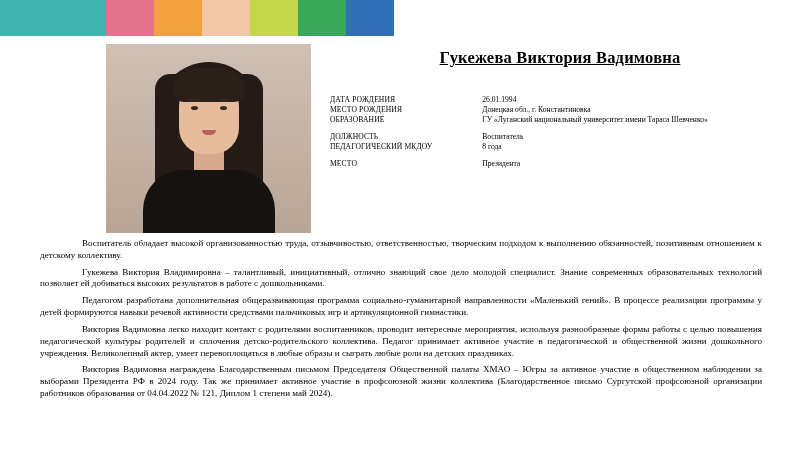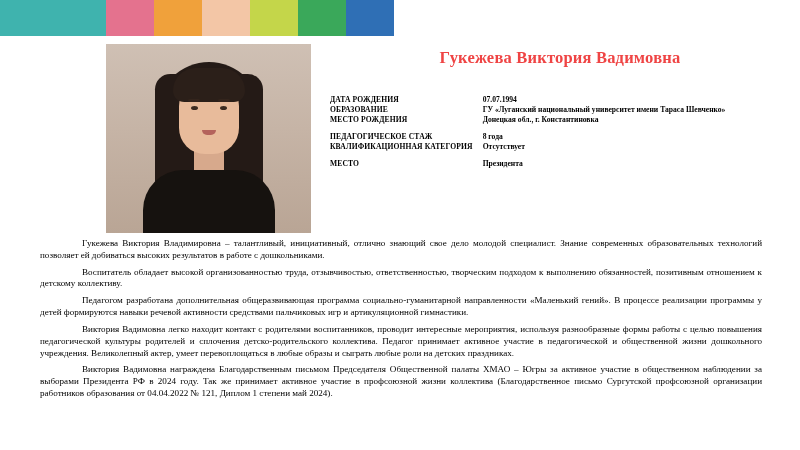--- a/index.html
+++ b/index.html
@@ -147,41 +147,42 @@
   
   #title {
     position: absolute;
     left: 330px;
     top: 48px;
     width: 460px;
     text-align: center;
     font-family: "Liberation Serif", serif;
     font-weight: bold;
     font-size: 16.5px;
-    color: #ef4444;
+    color: #000000;
     letter-spacing: 0.2px;
+    text-decoration: underline;
   }
 
   
   #info {
     position: absolute;
     left: 330px;
     top: 95px;
     width: 470px;
     font-size: 7.6px;
     line-height: 1.22;
   }
   #info table {
     border-collapse: collapse;
     width: 100%;
   }
   #info td {
     vertical-align: top;
     padding: 0 0 0.5px 0;
-    font-weight: bold;
+    font-weight: normal;
   }
   #info td.lbl {
     width: 146px;
     padding-right: 8px;
     letter-spacing: 0.1px;
   }
   #info td.val {
     width: 324px;
   }
   .spacer-row td { height: 7px; }
@@ -233,55 +234,55 @@
     <div class="p-mouth"></div>
   </div>
 
   <div id="title">Гукежева Виктория Вадимовна</div>
 
   <div id="info">
     <table>
       <tbody id="info-rows">
           <tr>
             <td class="lbl">ДАТА РОЖДЕНИЯ</td>
-            <td class="val">07.07.1994</td>
+            <td class="val">26.01.1994</td>
+          </tr>
+          <tr>
+            <td class="lbl">МЕСТО РОЖДЕНИЯ</td>
+            <td class="val">Донецкая обл., г. Константиновка</td>
           </tr>
           <tr>
             <td class="lbl">ОБРАЗОВАНИЕ</td>
             <td class="val">ГУ «Луганский национальный университет имени Тараса Шевченко»</td>
           </tr>
-          <tr>
-            <td class="lbl">МЕСТО РОЖДЕНИЯ</td>
-            <td class="val">Донецкая обл., г. Константиновка</td>
-          </tr>
           <tr class="spacer-row">
             <td></td>
             <td></td>
           </tr>
           <tr>
-            <td class="lbl">ПЕДАГОГИЧЕСКОЕ СТАЖ</td>
+            <td class="lbl">ДОЛЖНОСТЬ</td>
+            <td class="val">Воспитатель</td>
+          </tr>
+          <tr>
+            <td class="lbl">ПЕДАГОГИЧЕСКИЙ МКДОУ</td>
             <td class="val">8 года</td>
-          </tr>
-          <tr>
-            <td class="lbl">КВАЛИФИКАЦИОННАЯ КАТЕГОРИЯ</td>
-            <td class="val">Отсутствует</td>
           </tr>
           <tr class="spacer-row">
             <td></td>
             <td></td>
           </tr>
           <tr>
             <td class="lbl">МЕСТО</td>
             <td class="val">Президента</td>
           </tr>
         </tbody>
     </table>
   </div>
 
   <div id="body-text">
+      <p>Воспитатель обладает высокой организованностью труда, отзывчивостью, ответственностью, творческим подходом к выполнению обязанностей, позитивным отношением к детскому коллективу.</p>
       <p>Гукежева Виктория Владимировна – талантливый, инициативный, отлично знающий свое дело молодой специалист. Знание современных образовательных технологий позволяет ей добиваться высоких результатов в работе с дошкольниками.</p>
-      <p>Воспитатель обладает высокой организованностью труда, отзывчивостью, ответственностью, творческим подходом к выполнению обязанностей, позитивным отношением к детскому коллективу.</p>
       <p>Педагогом разработана дополнительная общеразвивающая программа социально-гуманитарной направленности «Маленький гений». В процессе реализации программы у детей формируются навыки речевой активности средствами пальчиковых игр и артикуляционной гимнастики.</p>
       <p>Виктория Вадимовна легко находит контакт с родителями воспитанников, проводит интересные мероприятия, используя разнообразные формы работы с целью повышения педагогической культуры родителей и сплочения детско-родительского коллектива. Педагог принимает активное участие в педагогической и общественной жизни дошкольного учреждения. Великолепный актер, умеет перевоплощаться в любые образы и сыграть любые роли на детских праздниках.</p>
       <p>Виктория Вадимовна награждена Благодарственным письмом Председателя Общественной палаты ХМАО – Югры за активное участие в общественном наблюдении за выборами Президента РФ в 2024 году. Так же принимает активное участие в профсоюзной жизни коллектива (Благодарственное письмо Сургутской профсоюзной организации работников образования от 04.04.2022 № 121, Диплом 1 степени май 2024).</p>
     </div>
 
 </div>
 
 </body></html>

